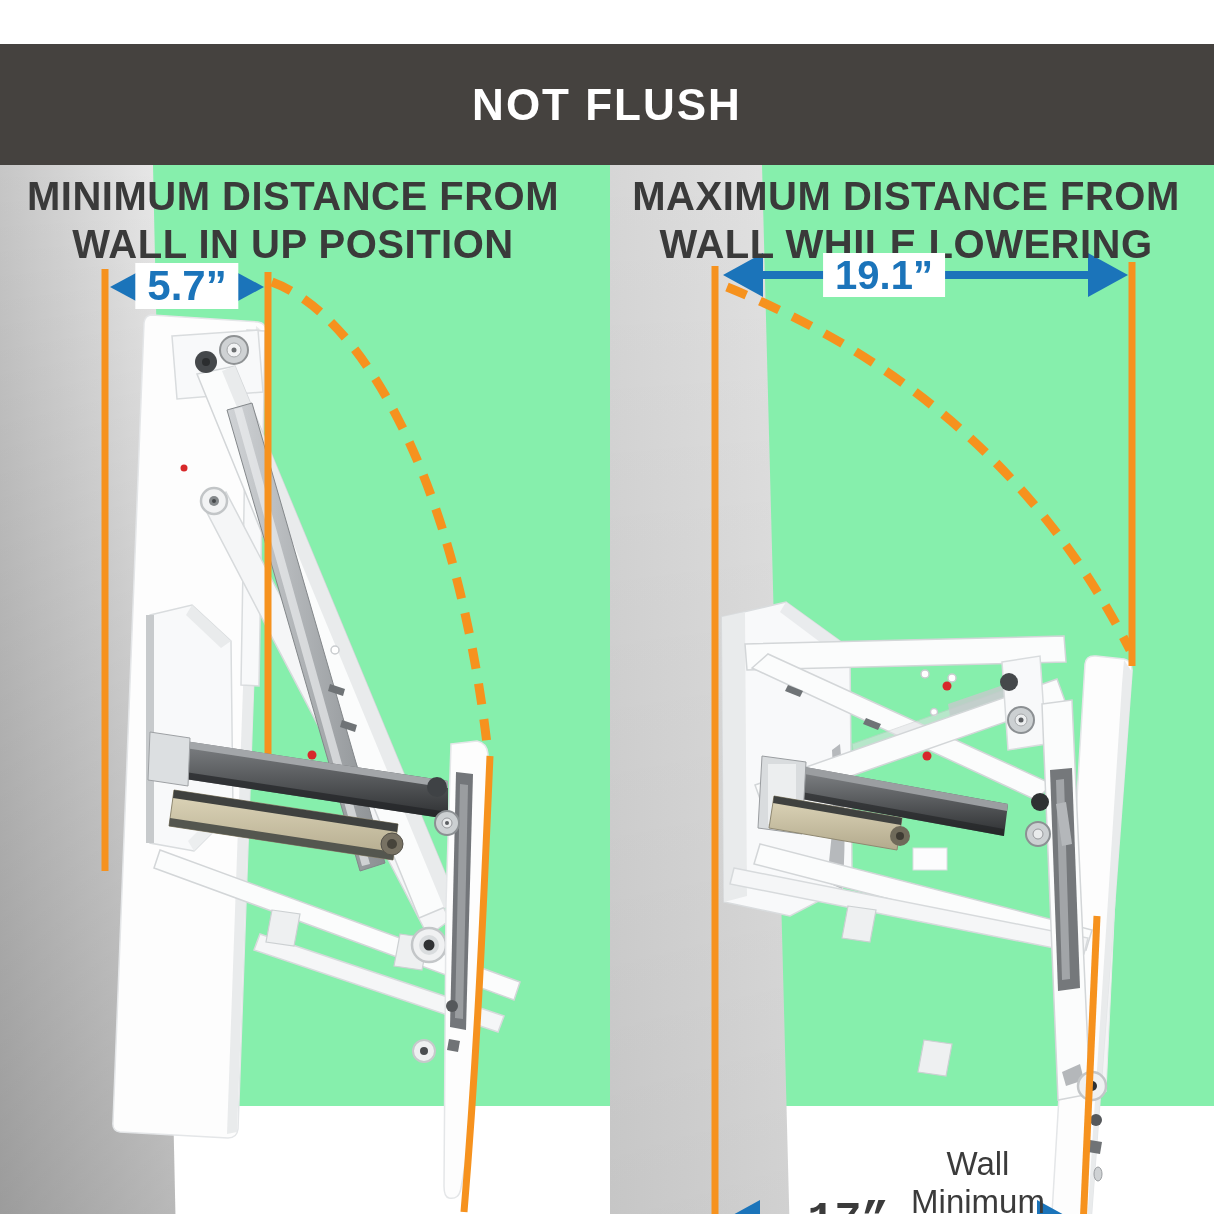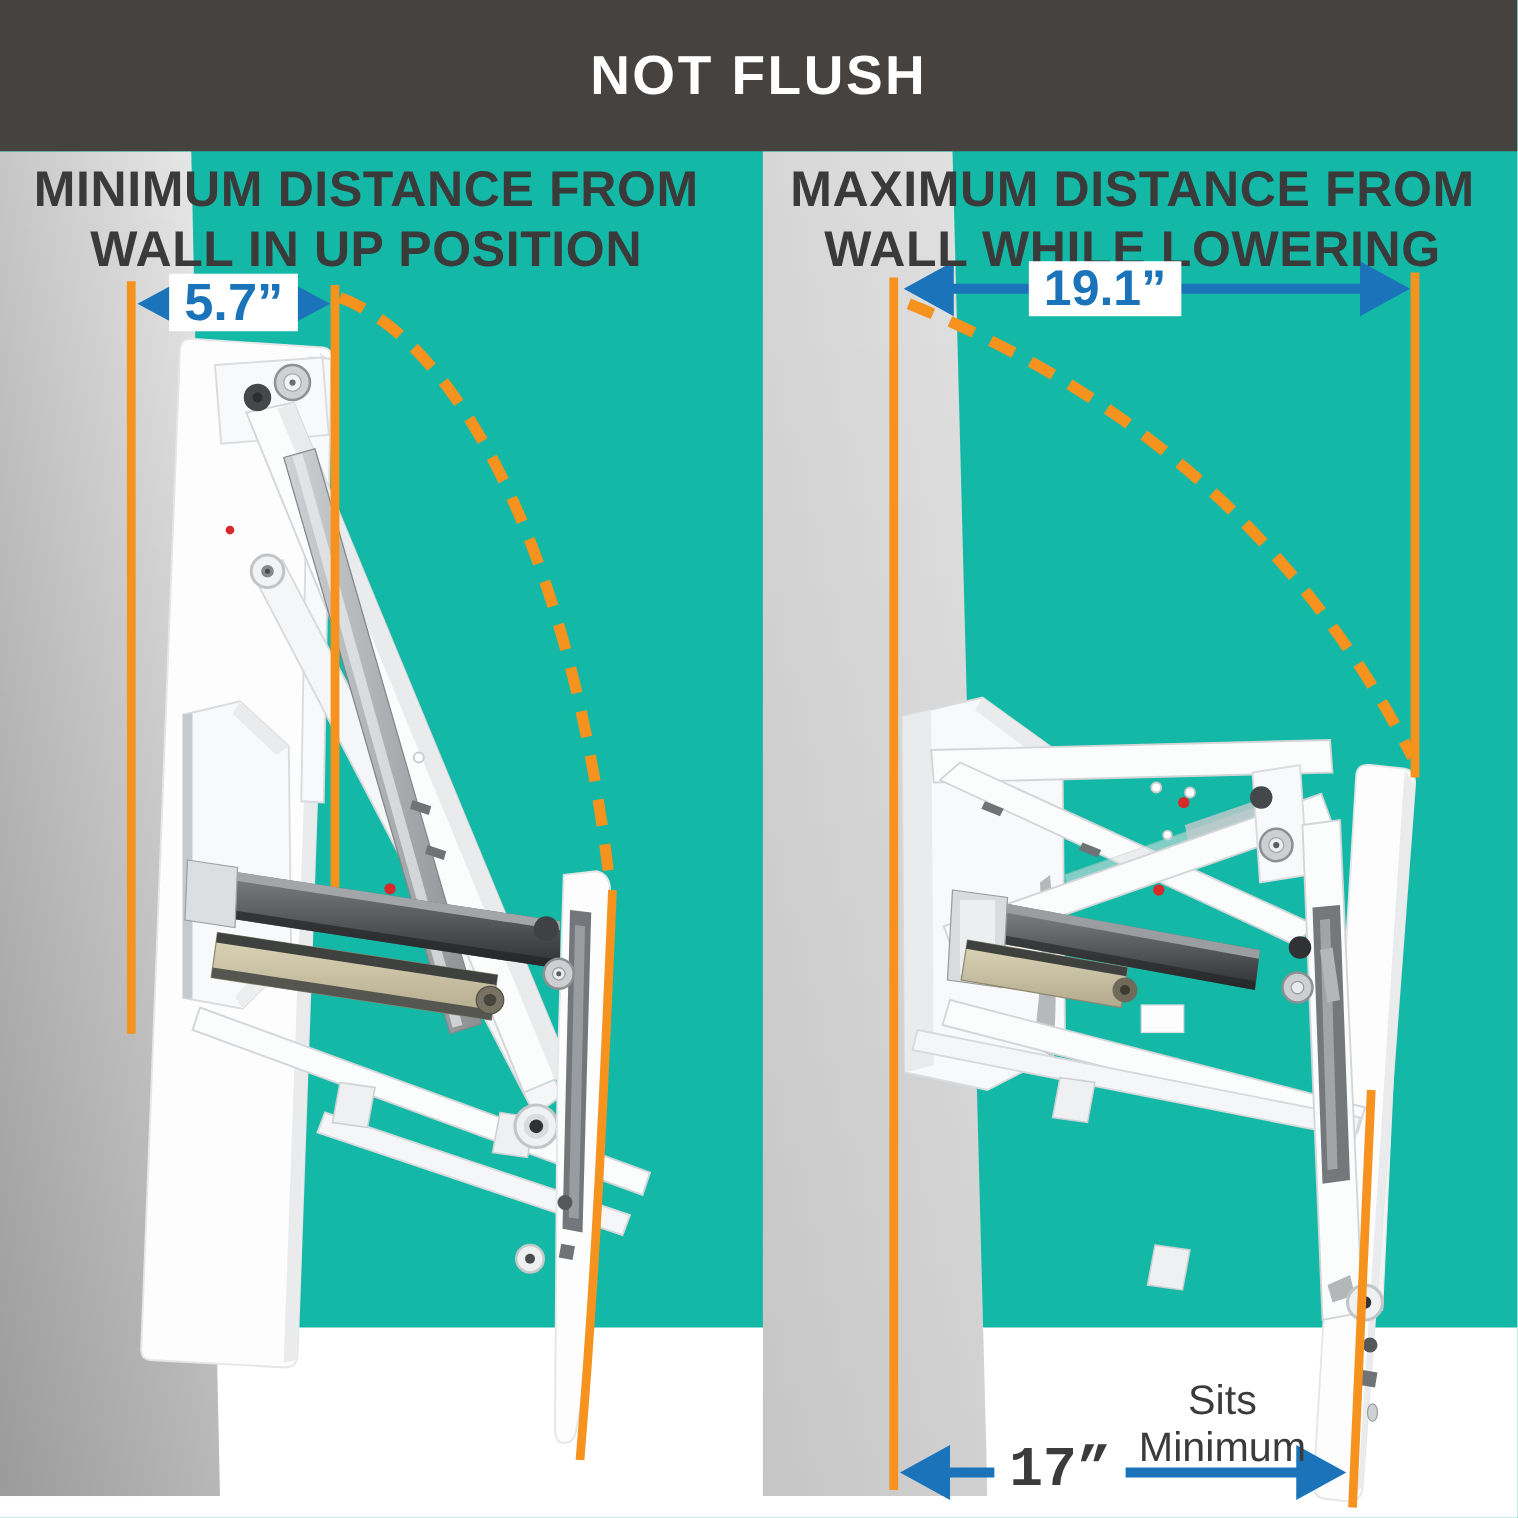--- a/index.html
+++ b/index.html
@@ -1,17 +1,17 @@
 <!DOCTYPE html>
 <html><head>
 <meta charset="utf-8">
 <style>
   html,body{margin:0;padding:0;background:#ffffff;}
   body{width:1214px;height:1214px;overflow:hidden;font-family:"Liberation Sans",sans-serif;}
-  .stage{position:relative;width:1214px;height:1062px;background:#14b8a6;}
+  .stage{position:relative;width:1214px;height:1062px;background:#86efac;margin-top:44px;}
 
   
   .banner{position:absolute;left:0;top:0;width:1214px;height:121px;background:#45423F;
           display:flex;flex-direction:column;align-items:center;justify-content:center;}
   .banner-title{color:#ffffff;font-size:44px;font-weight:800;letter-spacing:2px;line-height:48px;}
   .banner-subtitle{color:#f4f3f2;font-size:27px;font-weight:400;letter-spacing:0.5px;line-height:32px;margin-top:4px;}
 
   
   .wall-left{position:absolute;left:0;top:121px;width:176px;height:1076px;
     clip-path:polygon(0 0,153px 0,176px 100%,0 100%);
@@ -251,17 +251,17 @@
   </div>
   <div class="heading heading-right">
     <div>MAXIMUM DISTANCE FROM</div>
     <div>WALL WHILE LOWERING</div>
   </div>
 
   <div class="measure measure-blue m-57">5.7”</div>
   <div class="measure measure-blue m-191">19.1”</div>
   <div class="measure measure-dark m-17">17”</div>
   <div class="down-label">
-    <div>Sits</div>
+    <div>Wall</div>
     <div>Minimum</div>
   </div>
 
 </div>
 
 </body></html>

